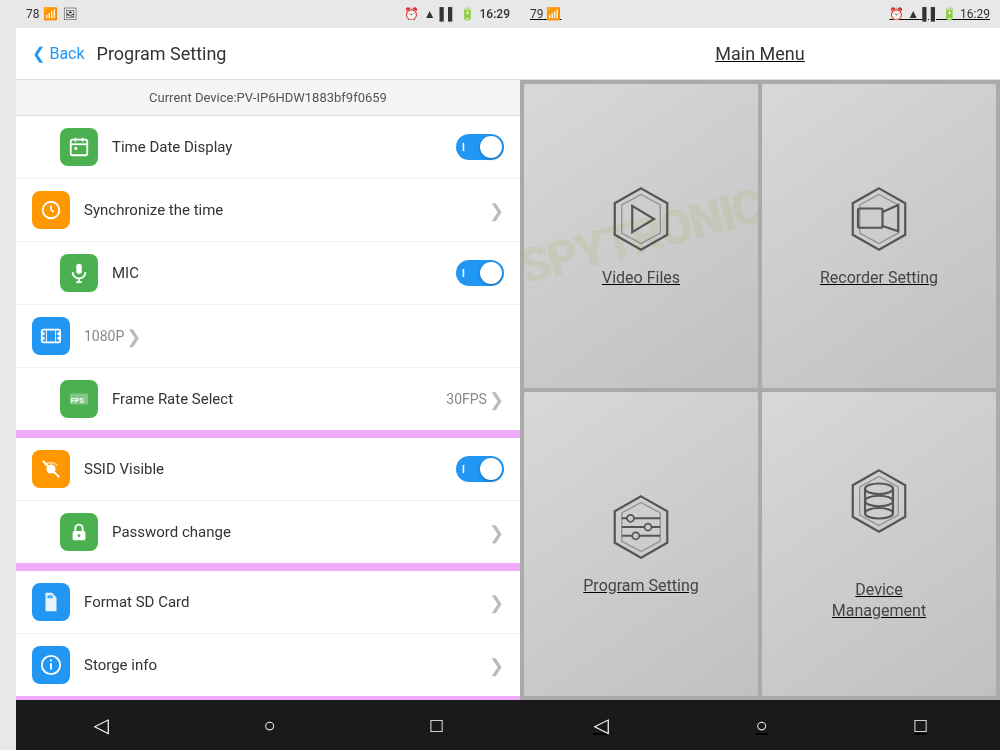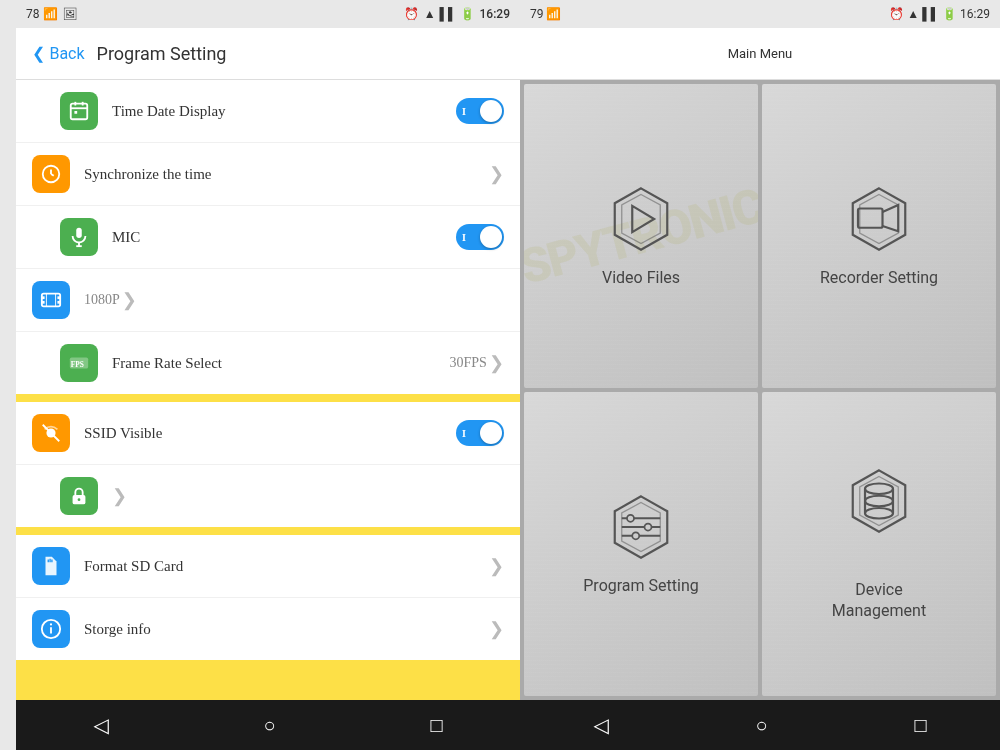--- a/index.html
+++ b/index.html
@@ -64,22 +64,21 @@
       padding: 10px 16px;
       font-size: 13px;
       color: #555;
       text-align: center;
       border-bottom: 1px solid #ddd;
     }
 
     .settings-scroll {
       flex: 1;
       overflow-y: auto;
-      background: #fde047;
-      font-family: Liberation Serif, serif;
+      background: #f0abfc;
     }
 
     .settings-section {
       background: #fff;
       margin-bottom: 8px;
     }
 
     .setting-item {
       display: flex;
       align-items: center;
@@ -165,29 +164,30 @@
     
     .icon-svg { width: 22px; height: 22px; fill: #fff; }
 
     
     .right-panel {
       width: 500px;
       height: 750px;
       background: #d946ef;
       display: flex;
       flex-direction: column;
+      text-decoration: underline;
     }
 
     .main-menu-title {
       height: 52px;
       background: #fff;
       display: flex;
       align-items: center;
       justify-content: center;
-      font-size: 13px;
+      font-size: 18px;
       color: #333;
       border-bottom: 1px solid #ddd;
     }
 
     .menu-grid {
       flex: 1;
       display: grid;
       grid-template-columns: 1fr 1fr;
       grid-template-rows: 1fr 1fr;
       gap: 4px;
@@ -291,20 +291,21 @@
   </div>
 
   <div class="app-bar">
     <div class="back-btn">
       <span>❮</span>
       <span>Back</span>
     </div>
     <span class="app-title">Program Setting</span>
   </div>
 
+  <div class="device-info">Current Device:PV-IP6HDW1883bf9f0659</div>
 
   <div class="settings-scroll">
 
     <div class="settings-section">
 
       <div class="setting-item">
         <div class="setting-icon icon-green">
           <svg class="icon-svg" viewBox="0 0 24 24">
             <rect x="3" y="4" width="18" height="17" rx="2" fill="none" stroke="white" stroke-width="2"></rect>
             <line x1="3" y1="9" x2="21" y2="9" stroke="white" stroke-width="2"></line>
@@ -395,20 +396,21 @@
       </div>
 
       <div class="setting-item">
         <div class="setting-icon icon-green">
           <svg class="icon-svg" viewBox="0 0 24 24">
             <rect x="5" y="11" width="14" height="10" rx="2" fill="white"></rect>
             <path d="M8 11 V8 a4 4 0 0 1 8 0 V11" fill="none" stroke="white" stroke-width="2"></path>
             <circle cx="12" cy="16" r="1.5" fill="#4CAF50"></circle>
           </svg>
         </div>
+        <span class="setting-label">Password change</span>
         <span class="chevron">❯</span>
       </div>
     </div>
 
     <div class="settings-section">
 
       <div class="setting-item">
         <div class="setting-icon icon-blue">
           <svg class="icon-svg" viewBox="0 0 24 24">
             <path d="M6 2 L6 22 L18 22 L18 7 L13 2 Z" fill="white" opacity="0.9"></path>

